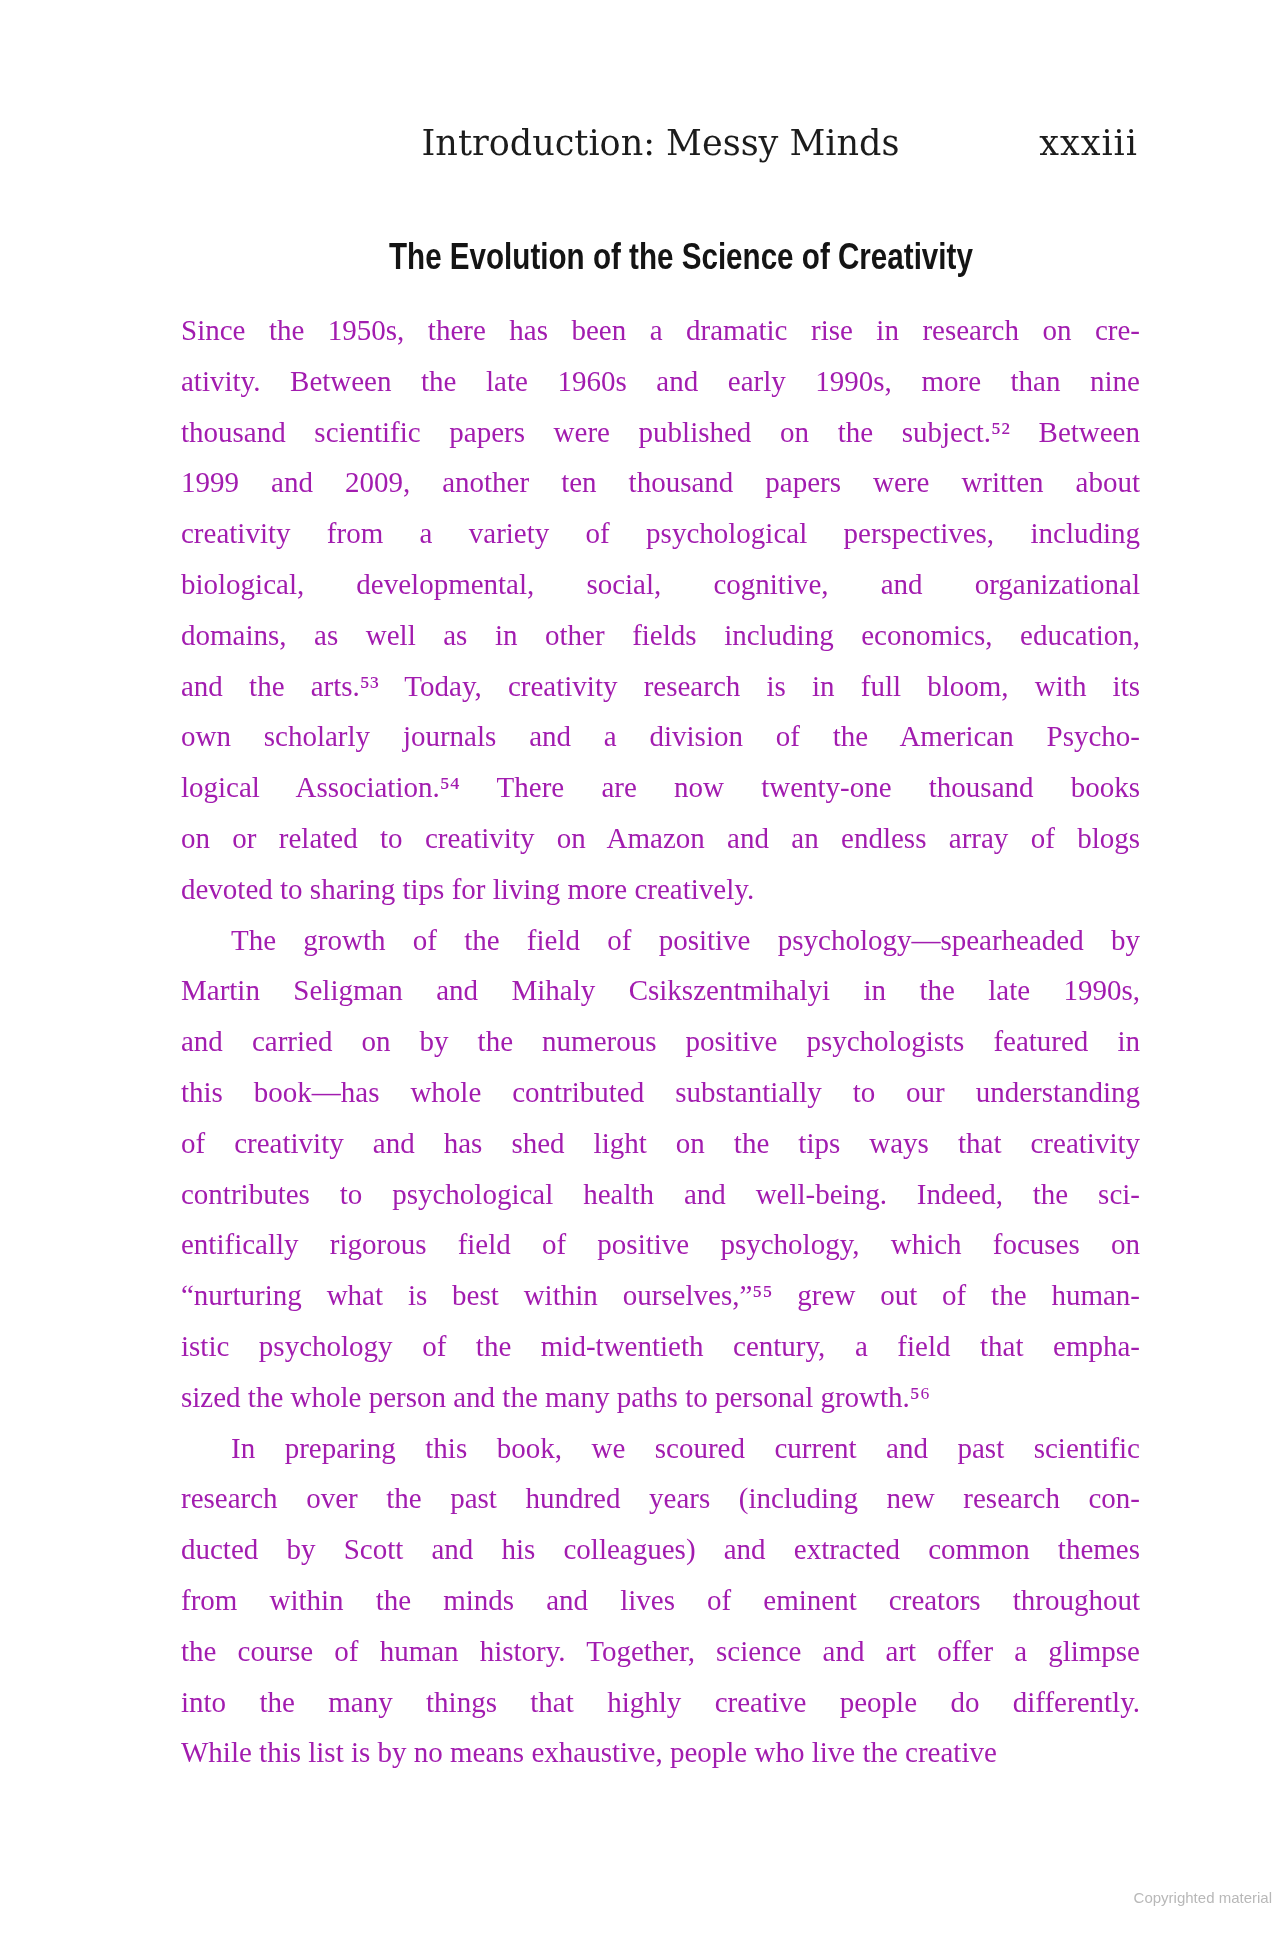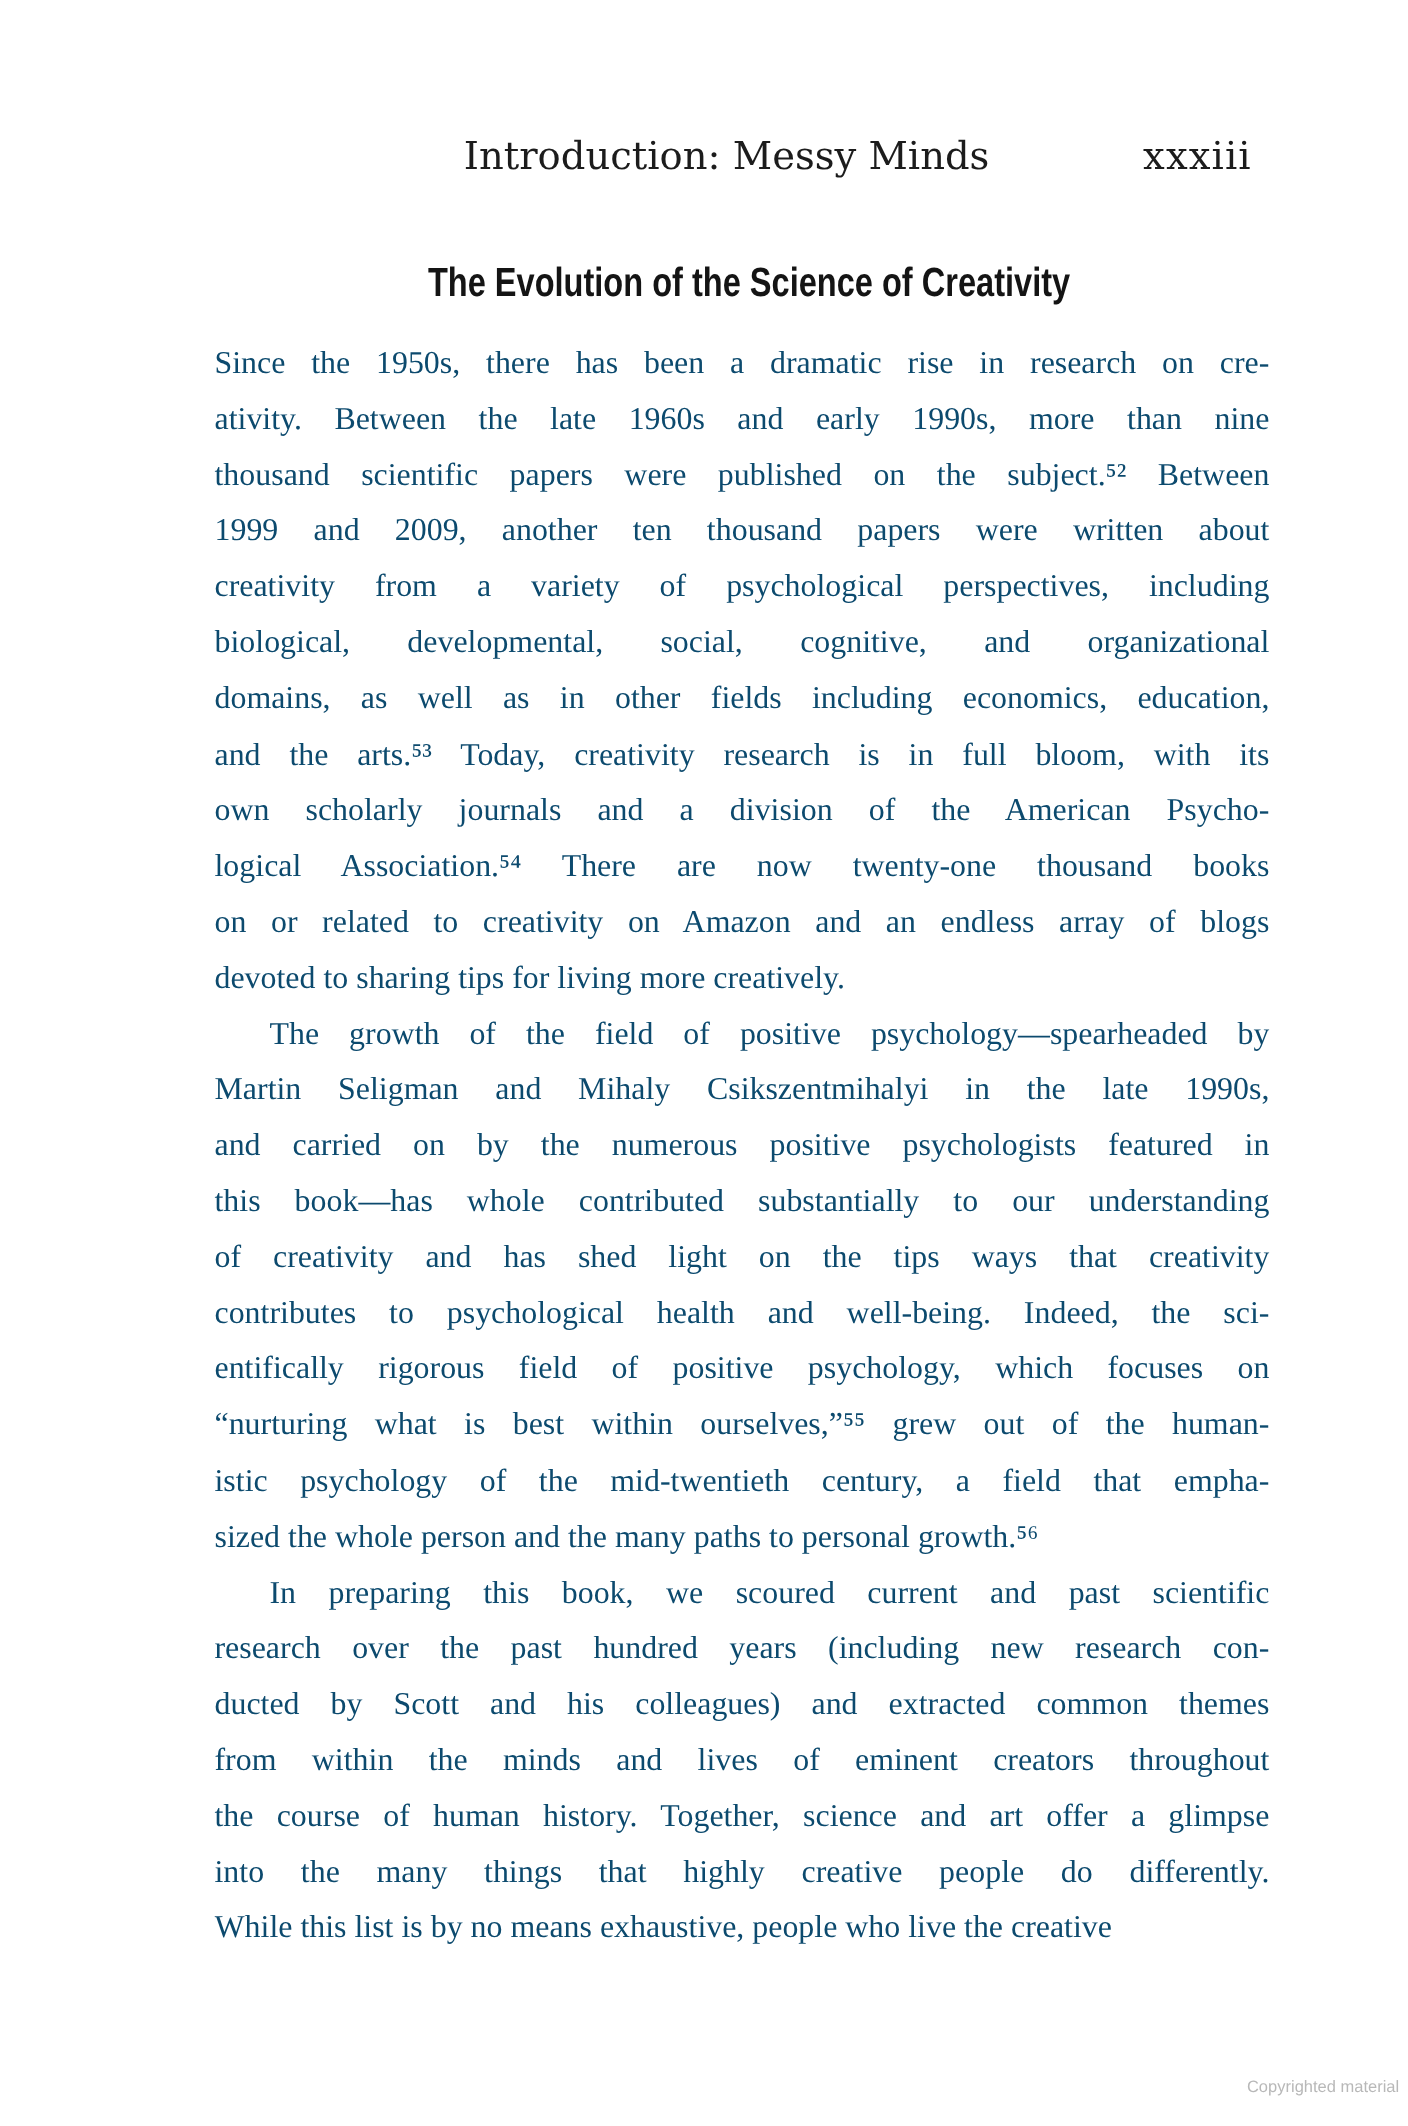--- a/index.html
+++ b/index.html
@@ -56,22 +56,21 @@
     letter-spacing:0px;
     white-space:nowrap;
   }
   .body{
     position:absolute;
     top:305px;
     left:0;
     width:100%;
     font-size:29px;
     line-height:50.8px;
-    color:#0c4a6e;
-    margin-left:14px;
+    color:#a21caf;
   }
   .line{
     height:50.8px;
     overflow:hidden;
     text-align:justify;
   }
   .line.just{ text-align-last:justify; }
   .line.just::after{
     content:"";
     display:inline-block;

